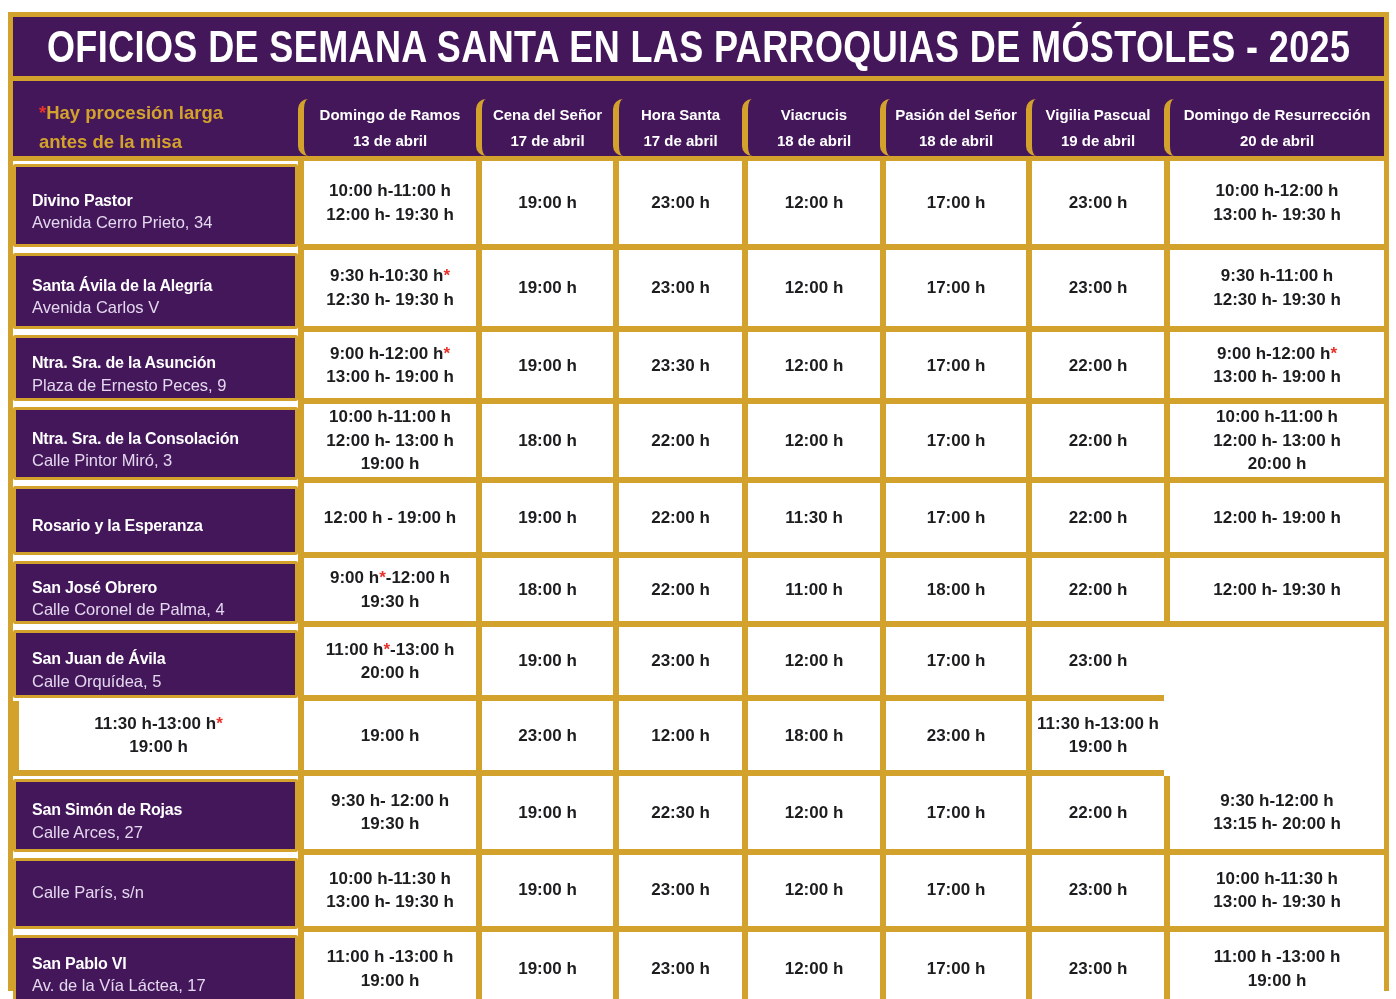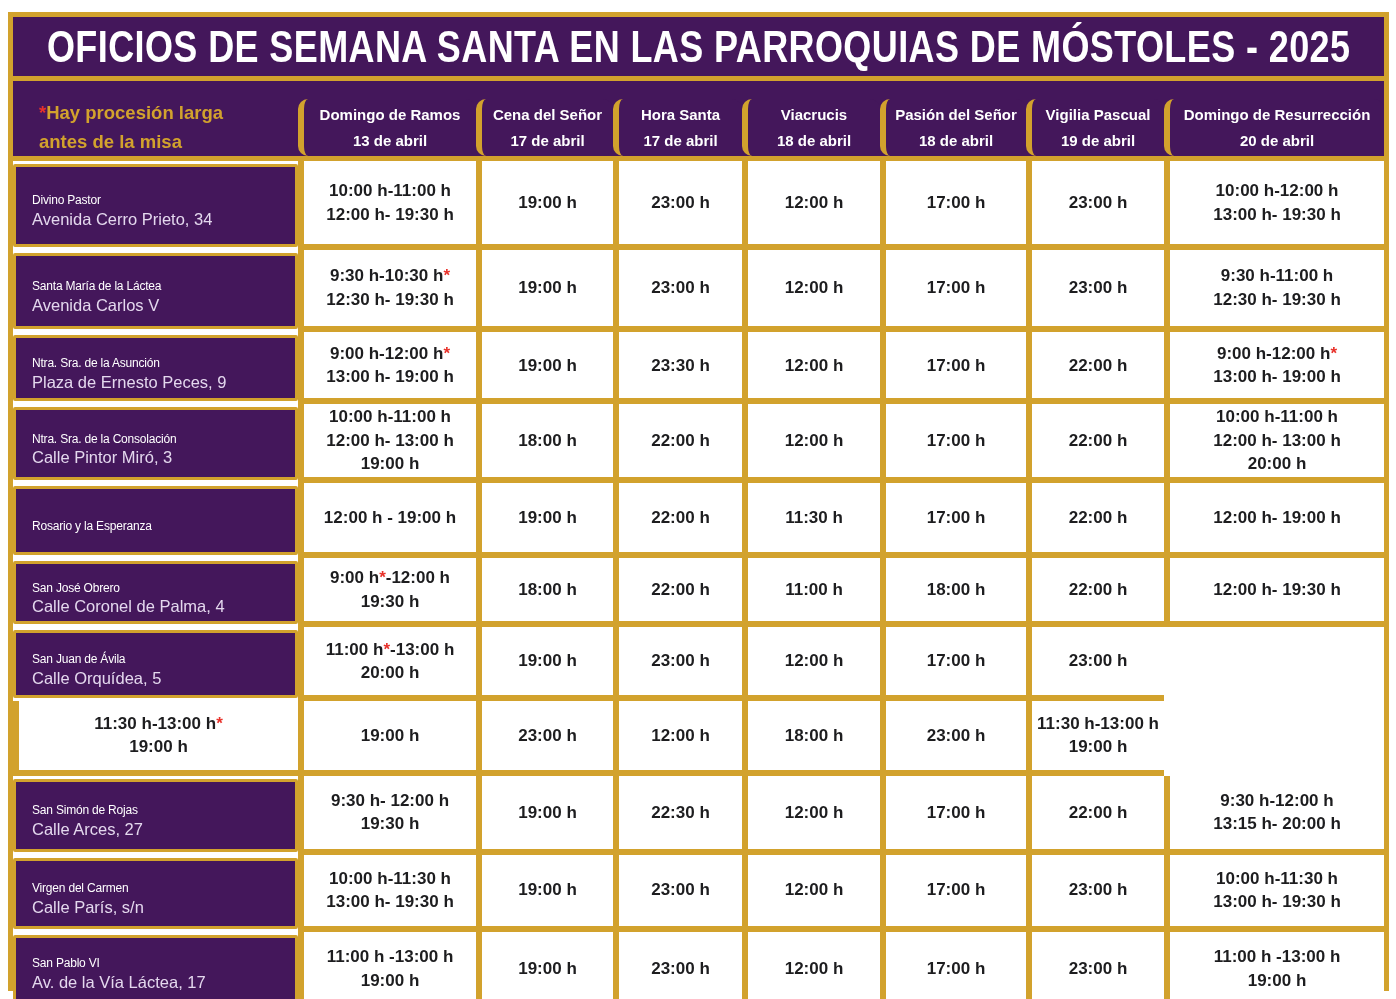--- a/index.html
+++ b/index.html
@@ -49,21 +49,21 @@
     flex:1 1 auto;display:grid;
     grid-template-rows:88fr 82fr 72fr 78fr 75fr 69fr 73fr 75fr 78fr 77fr 73fr;
   }
   .row{display:grid;grid-template-columns:var(--cols);}
   .parish-wrap{background:#ffffff;padding:3px 0;}
   .parish{
     height:100%;background:var(--purple);border:3px solid var(--gold);border-radius:2px;
     display:flex;flex-direction:column;justify-content:center;
     padding-left:16px;color:#ffffff;overflow:hidden;
   }
-  .parish .name{font-weight:normal;font-size:12px;line-height:1.4;white-space:nowrap;letter-spacing:-0.2px;margin-top:12px;}
+  .parish .name{font-weight:bold;font-size:16px;line-height:1.4;white-space:nowrap;letter-spacing:-0.2px;margin-top:12px;}
   .parish .addr{font-size:16.5px;line-height:1.3;color:var(--addr);white-space:nowrap;}
   .tcell{
     background:#ffffff;border-left:6px solid var(--gold);border-bottom:6px solid var(--gold);
     display:flex;flex-direction:column;align-items:center;justify-content:center;
     font-weight:bold;font-size:17px;color:var(--ink);line-height:1.38;text-align:center;
     overflow:hidden;padding:1px 2px;
   }
   .row:last-child .tcell{border-bottom:none;}
   .red{color:var(--red);font-weight:bold;}
 </style>
@@ -142,21 +142,21 @@
             <div>23:00 h</div>
           </div>
           <div class="tcell">
             <div>10:00 h-12:00 h</div>
             <div>13:00 h- 19:30 h</div>
           </div>
         </div>
         <div class="row">
           <div class="parish-wrap">
             <div class="parish">
-              <div class="name">Santa María de la Láctea</div>
+              <div class="name">Santa Ávila de la Alegría</div>
               <div class="addr">Avenida Carlos V</div>
             </div>
           </div>
           <div class="tcell">
             <div>9:30 h-10:30 h<span class="red">*</span></div>
             <div>12:30 h- 19:30 h</div>
           </div>
           <div class="tcell">
             <div>19:00 h</div>
           </div>
@@ -378,21 +378,20 @@
             <div>22:00 h</div>
           </div>
           <div class="tcell">
             <div>9:30 h-12:00 h</div>
             <div>13:15 h- 20:00 h</div>
           </div>
         </div>
         <div class="row">
           <div class="parish-wrap">
             <div class="parish">
-              <div class="name">Virgen del Carmen</div>
               <div class="addr">Calle París, s/n</div>
             </div>
           </div>
           <div class="tcell">
             <div>10:00 h-11:30 h</div>
             <div>13:00 h- 19:30 h</div>
           </div>
           <div class="tcell">
             <div>19:00 h</div>
           </div>

